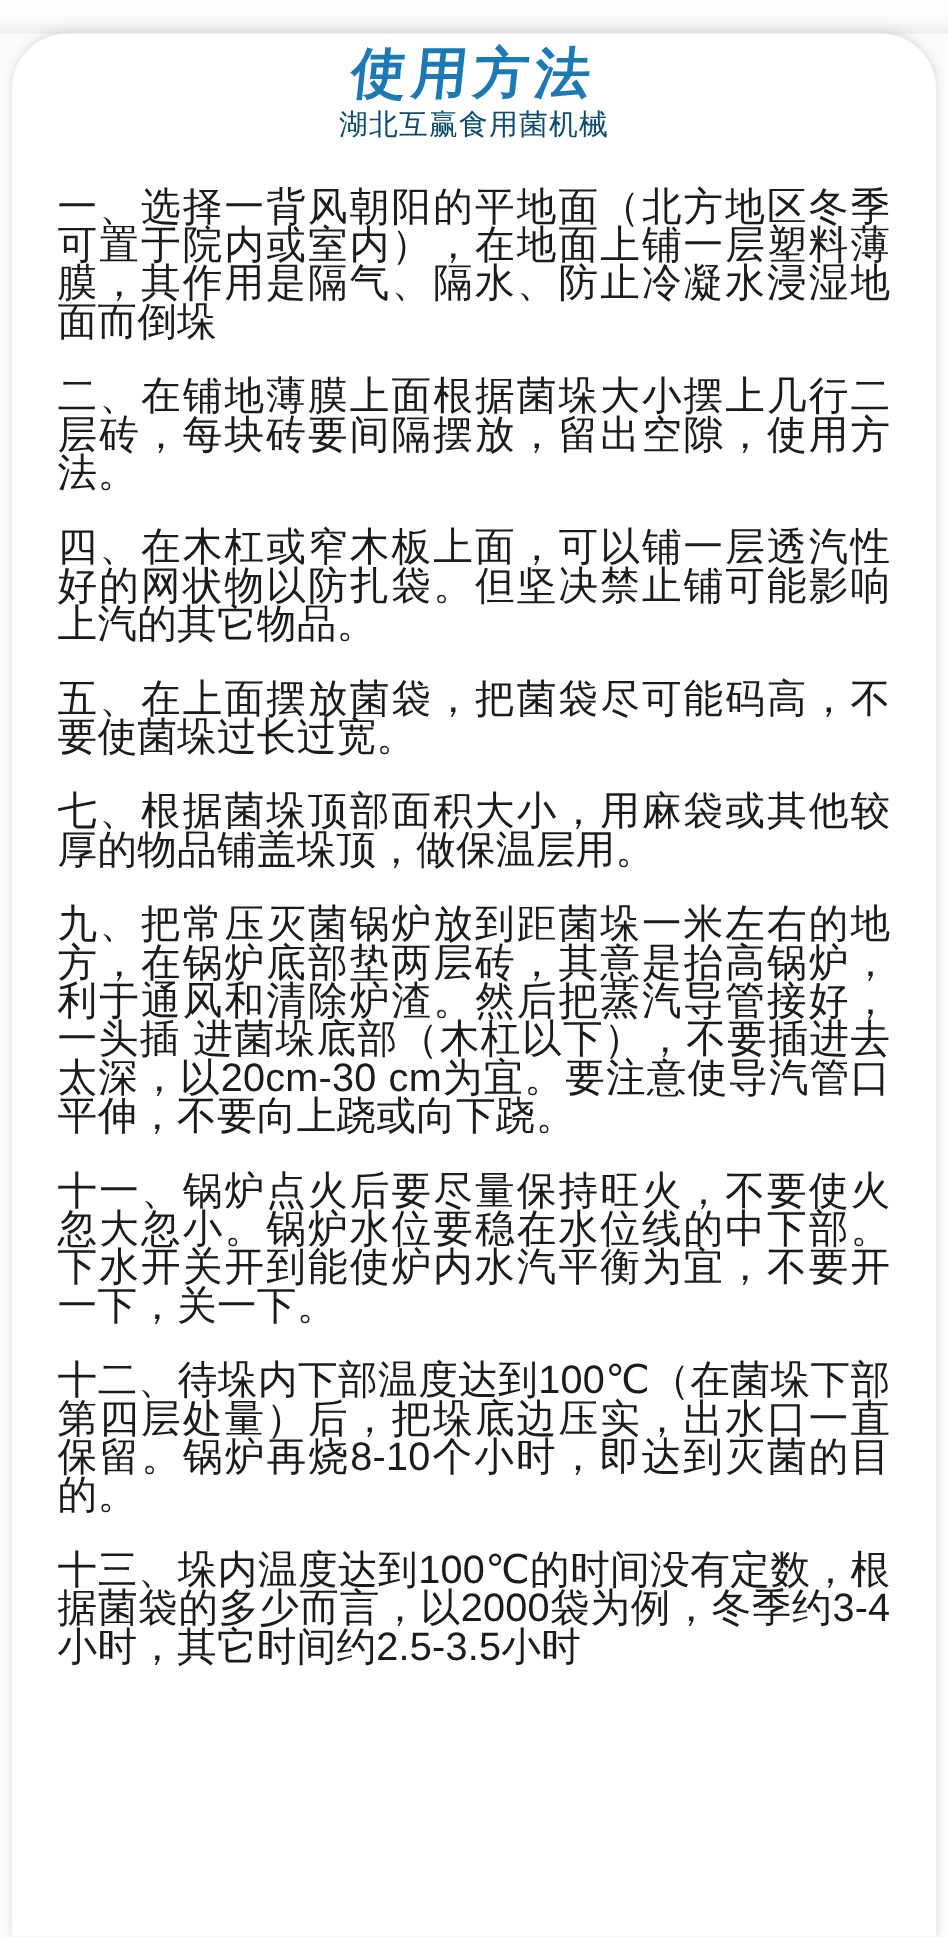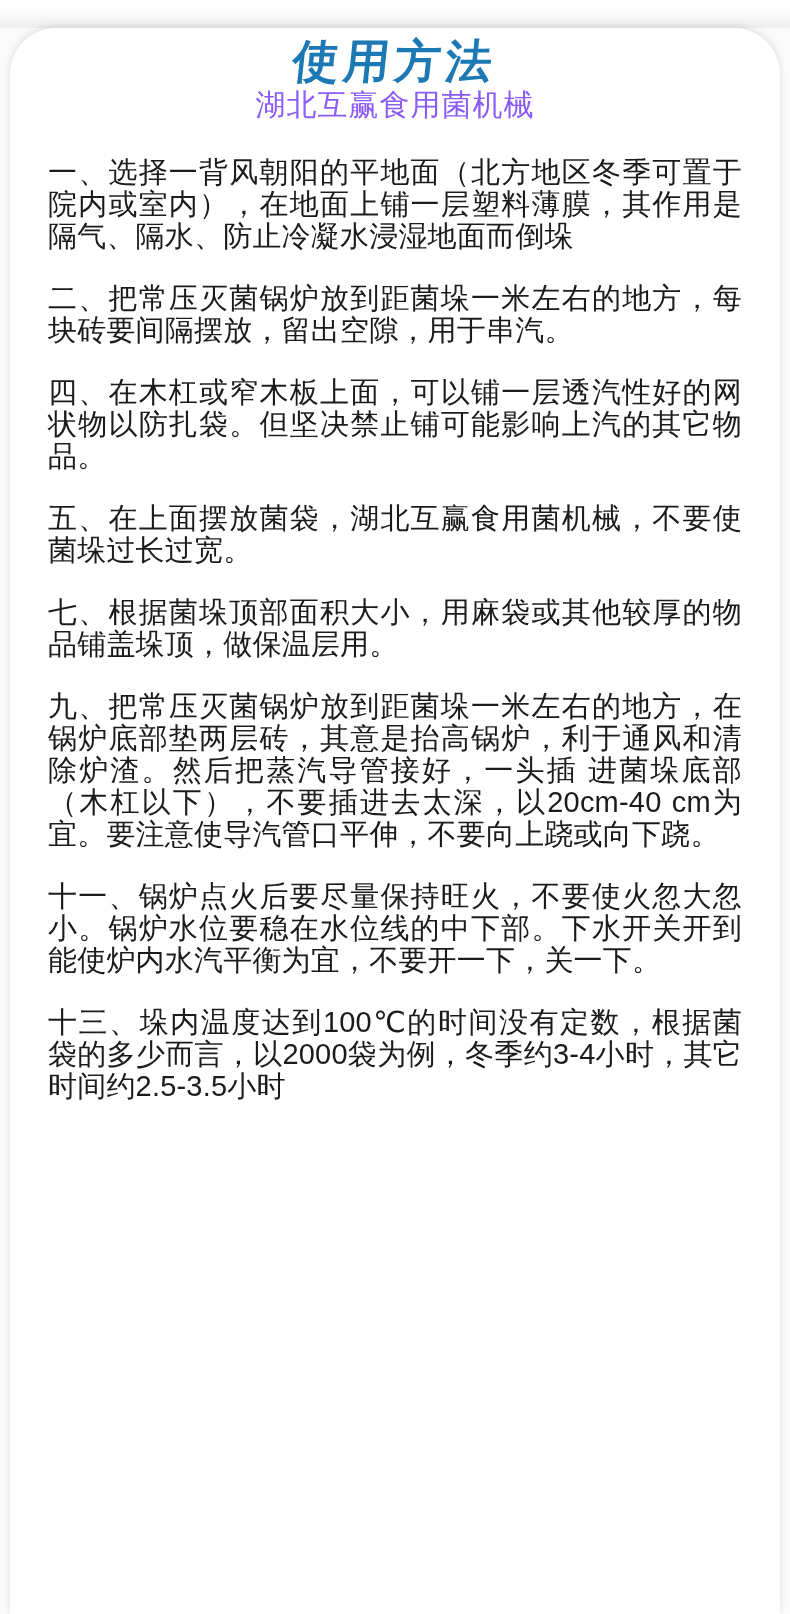--- a/index.html
+++ b/index.html
@@ -34,28 +34,28 @@
     font-size: 46px;
     line-height: 50px;
     font-weight: bold;
     letter-spacing: 5px;
     color: #1c79b4;
     transform: skewX(-6deg);
   }
   .subtitle {
     margin-top: 4px;
     text-align: center;
-    font-size: 30px;
+    font-size: 24px;
     line-height: 30px;
     letter-spacing: 1px;
-    color: #8b5cf6;
+    color: #0c4a6e;
   }
   .steps {
     margin-top: 36px;
-    font-size: 29px;
+    font-size: 33px;
     line-height: 32px;
     letter-spacing: 0.2px;
     color: #1b1b1b;
     text-align: justify;
   }
   .steps p {
     margin: 0 0 30px 0;
   }
   .steps p:last-child {
     margin-bottom: 0;
@@ -64,22 +64,23 @@
 </head>
 <body>
 
 <div class="page">
   <div class="top-gap"></div>
   <div class="card">
     <h1 class="title">使用方法</h1>
     <div class="subtitle">湖北互赢食用菌机械</div>
     <div class="steps">
       <p>一、选择一背风朝阳的平地面（北方地区冬季可置于院内或室内），在地面上铺一层塑料薄膜，其作用是隔气、隔水、防止冷凝水浸湿地面而倒垛</p>
-      <p>二、把常压灭菌锅炉放到距菌垛一米左右的地方，每块砖要间隔摆放，留出空隙，用于串汽。</p>
+      <p>二、在铺地薄膜上面根据菌垛大小摆上几行二层砖，每块砖要间隔摆放，留出空隙，使用方法。</p>
       <p>四、在木杠或窄木板上面，可以铺一层透汽性好的网状物以防扎袋。但坚决禁止铺可能影响上汽的其它物品。</p>
-      <p>五、在上面摆放菌袋，湖北互赢食用菌机械，不要使菌垛过长过宽。</p>
+      <p>五、在上面摆放菌袋，把菌袋尽可能码高，不要使菌垛过长过宽。</p>
       <p>七、根据菌垛顶部面积大小，用麻袋或其他较厚的物品铺盖垛顶，做保温层用。</p>
-      <p>九、把常压灭菌锅炉放到距菌垛一米左右的地方，在锅炉底部垫两层砖，其意是抬高锅炉，利于通风和清除炉渣。然后把蒸汽导管接好，一头插 进菌垛底部（木杠以下），不要插进去太深，以20cm-40 cm为宜。要注意使导汽管口平伸，不要向上跷或向下跷。</p>
+      <p>九、把常压灭菌锅炉放到距菌垛一米左右的地方，在锅炉底部垫两层砖，其意是抬高锅炉，利于通风和清除炉渣。然后把蒸汽导管接好，一头插 进菌垛底部（木杠以下），不要插进去太深，以20cm-30 cm为宜。要注意使导汽管口平伸，不要向上跷或向下跷。</p>
       <p>十一、锅炉点火后要尽量保持旺火，不要使火忽大忽小。锅炉水位要稳在水位线的中下部。下水开关开到能使炉内水汽平衡为宜，不要开一下，关一下。</p>
+      <p>十二、待垛内下部温度达到100℃（在菌垛下部第四层处量）后，把垛底边压实，出水口一直保留。锅炉再烧8-10个小时，即达到灭菌的目的。</p>
       <p>十三、垛内温度达到100℃的时间没有定数，根据菌袋的多少而言，以2000袋为例，冬季约3-4小时，其它时间约2.5-3.5小时</p>
     </div>
   </div>
 </div>
 
 </body></html>

